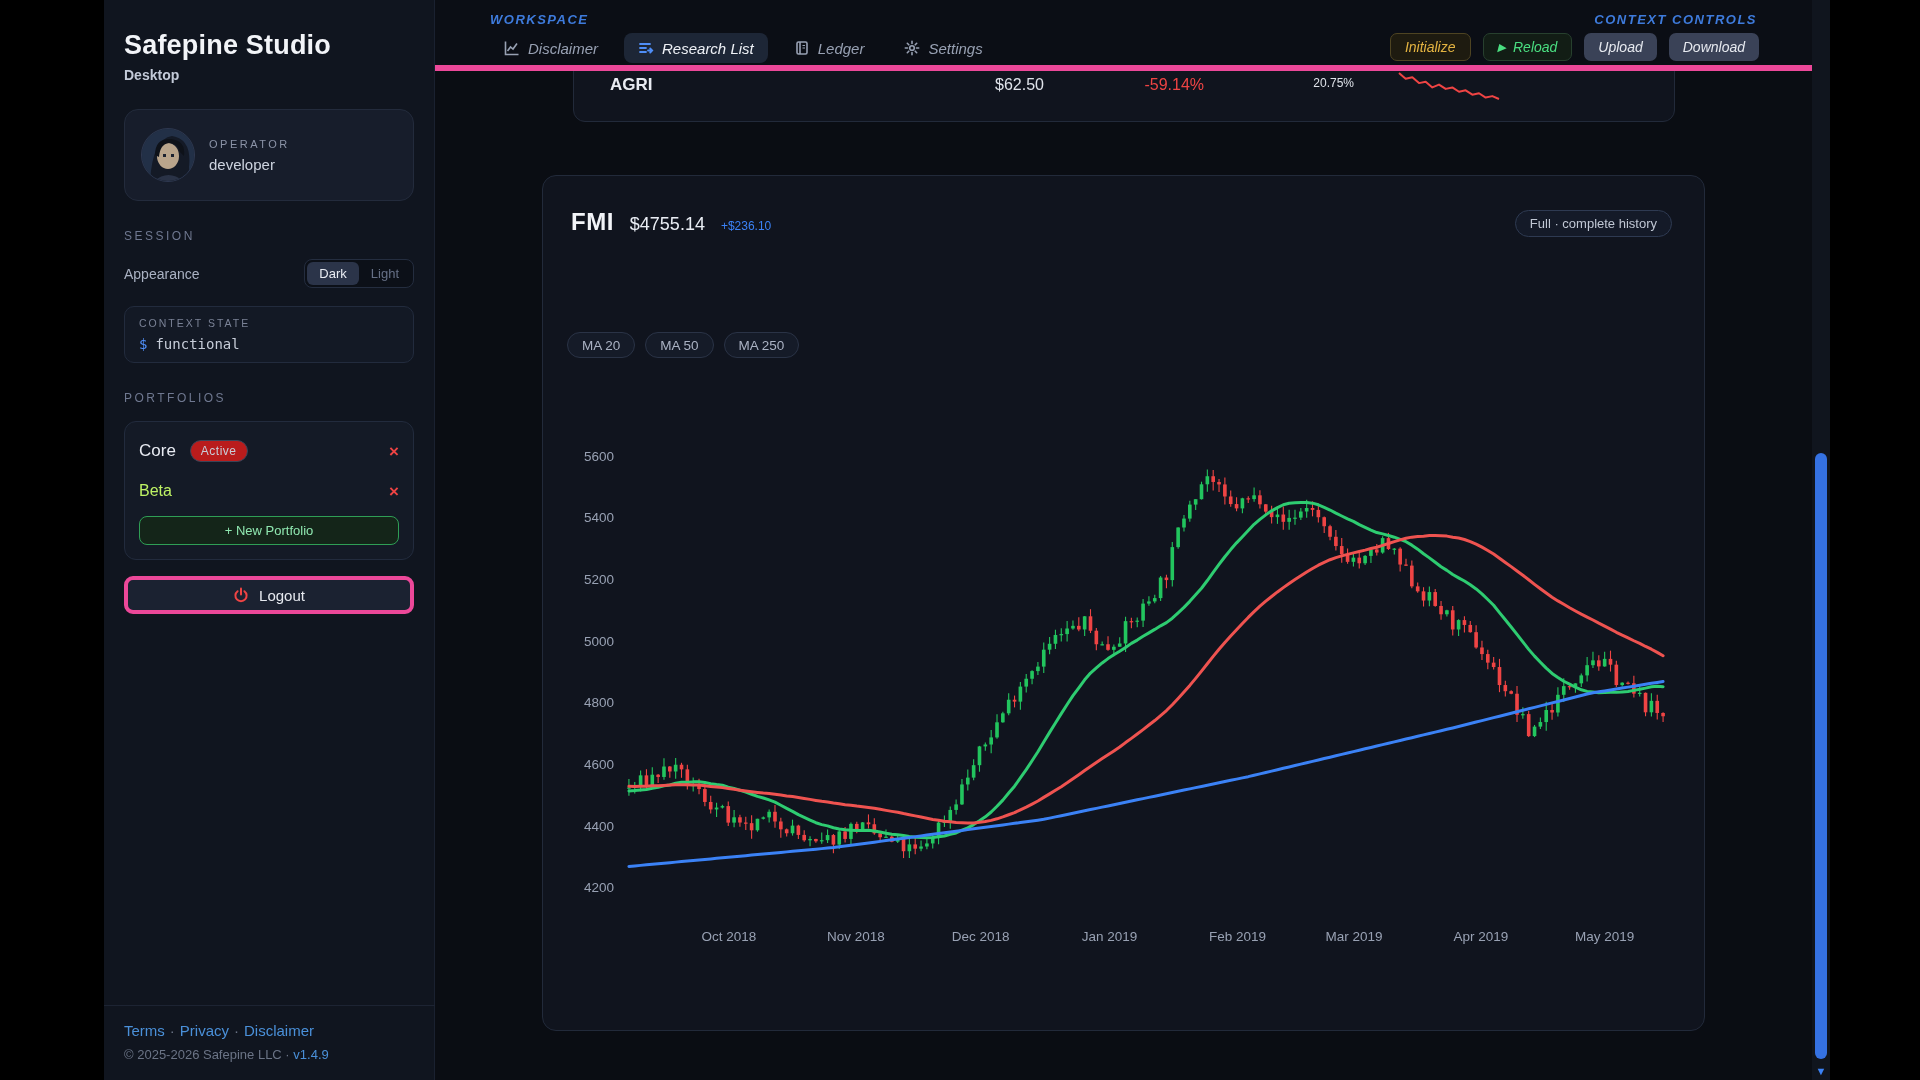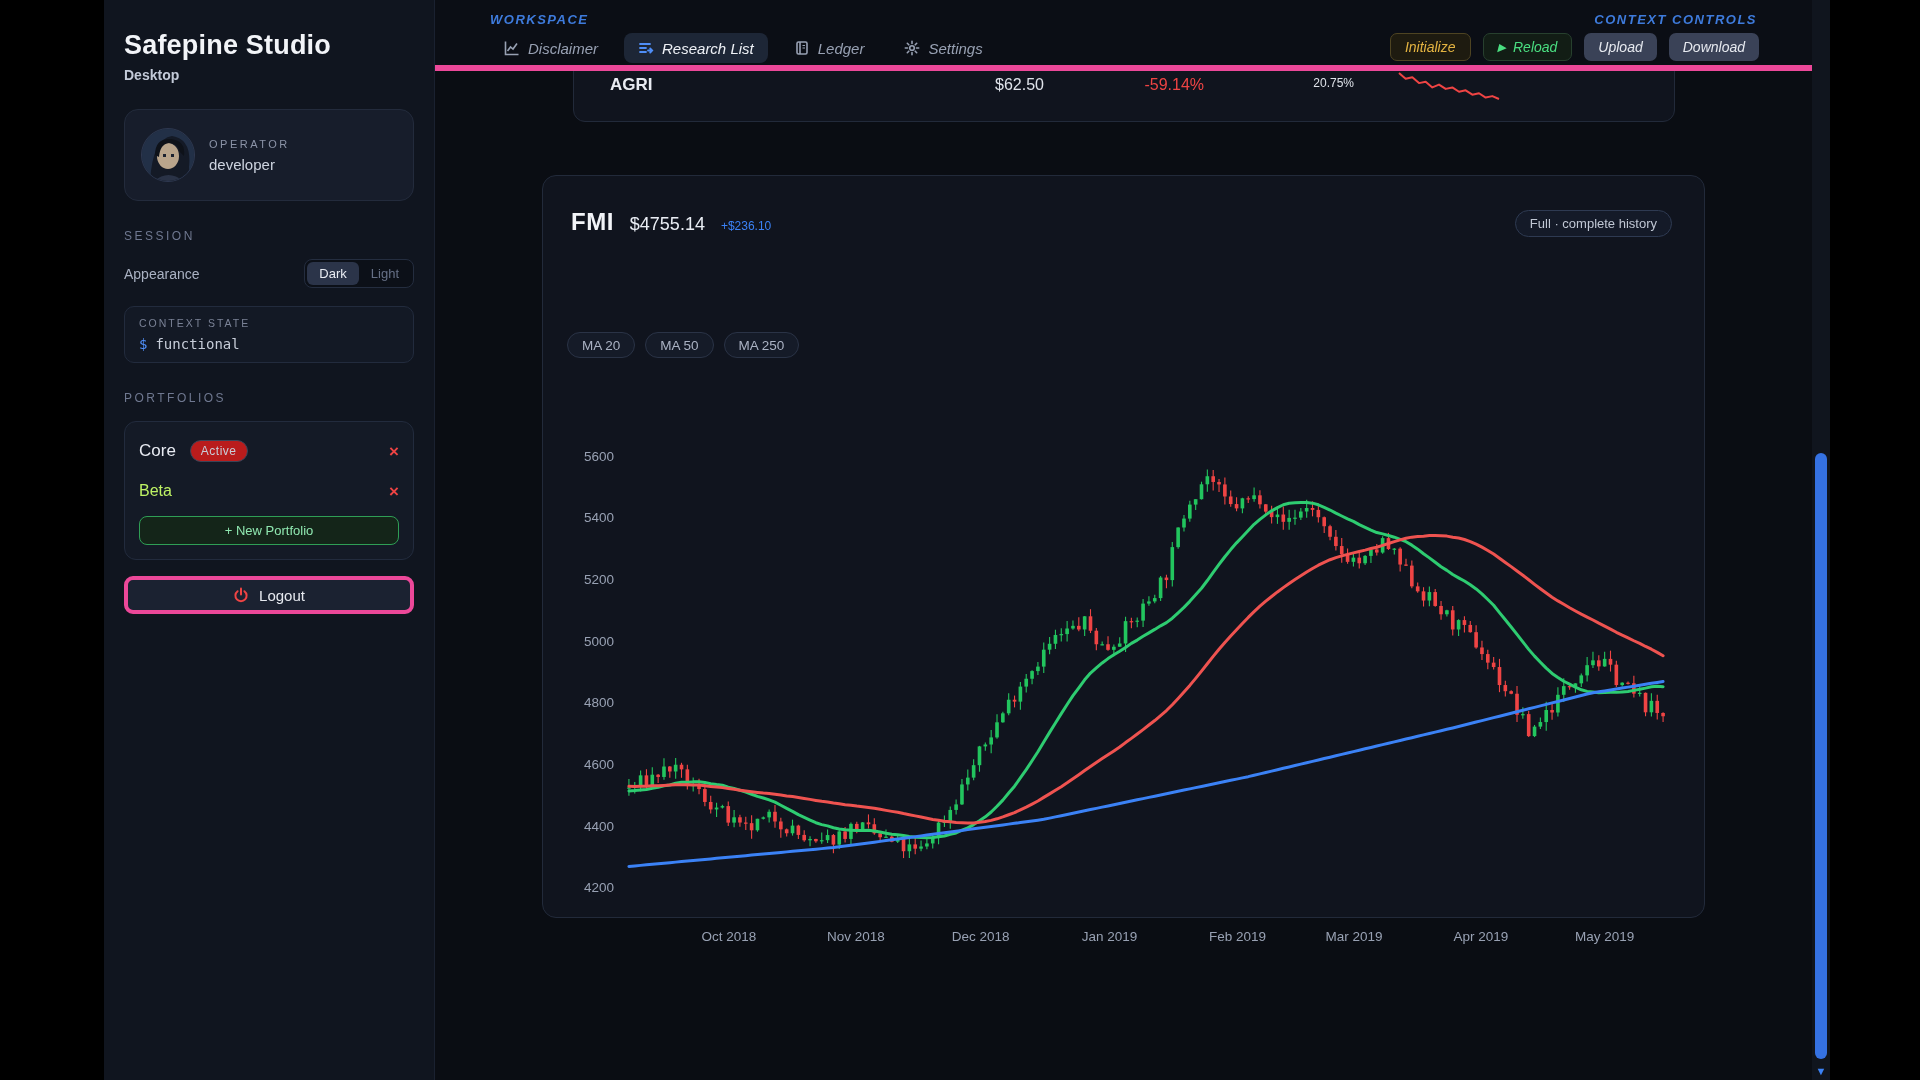--- a/index.html
+++ b/index.html
@@ -76,21 +76,21 @@
   .watch-card { position:absolute; left:138px; top:-180px; width:1102px; height:302px;
                 background:#10141e; border:1px solid #222a3a; border-radius:12px; z-index:1; }
   .watch-row { position:absolute; left:0; right:0; bottom:14px; height:40px; }
   .w-sym { position:absolute; left:36px; top:8px; font-size:17px; font-weight:bold; color:#e8ebf2; }
   .w-price { position:absolute; left:340px; width:130px; top:9px; font-size:16px; color:#dfe3ea; text-align:right; }
   .w-chg { position:absolute; left:515px; width:115px; top:9px; font-size:16px; color:#ef4444; text-align:right; }
   .w-vol { position:absolute; left:678px; width:102px; top:9px; font-size:12px; color:#dfe3ea; text-align:right; }
   .w-spark { position:absolute; left:823px; top:2px; }
 
   
-  .chart-card { position:absolute; left:107px; top:175px; width:1163px; height:743px;
+  .chart-card { position:absolute; left:107px; top:175px; width:1163px; height:856px;
                 background:#10141e; border:1px solid #222a3a; border-radius:14px; z-index:2; }
   .chart-head { position:absolute; left:28px; top:32px; display:flex; align-items:baseline; gap:16px; }
   .c-sym { font-size:24px; font-weight:bold; color:#f2f4f8; letter-spacing:.5px; }
   .c-price { font-size:18px; color:#e9edf4; }
   .c-chg { font-size:12px; color:#3b82f6; }
   .range-pill { position:absolute; right:32px; top:34px; font-size:13px; color:#c0c7d4;
                 border:1px solid #2e3a52; background:#141a28; border-radius:16px; padding:5px 14px; }
   .tb1 { position:absolute; left:24px; top:116px; display:flex; gap:10px; align-items:center; }
   .tb2 { position:absolute; left:24px; top:156px; display:flex; gap:10px; align-items:center; }
   .pill { display:flex; align-items:center; gap:7px; height:28px; padding:0 13px; border-radius:15px;
@@ -171,20 +171,29 @@
     <div class="logout-btn">
       <span style="display:flex;">
         <svg width="16" height="16" viewBox="0 0 16 16">
             <path d="M8 1.5v6" stroke="#ef4444" stroke-width="2" stroke-linecap="round"></path>
             <path d="M4.6 4.2a5.6 5.6 0 1 0 6.8 0" fill="none" stroke="#ef4444" stroke-width="2" stroke-linecap="round"></path>
           </svg>
       </span>
       <span>Logout</span>
     </div>
 
+    <div class="side-footer">
+      <div class="foot-links">
+        <span class="lnk">Terms</span><span class="sep">·</span><span class="lnk">Privacy</span><span class="sep">·</span><span class="lnk">Disclaimer</span>
+      </div>
+      <div class="foot-copy">
+        <span>© 2025-2026 Safepine LLC ·</span>
+        <span class="ver">v1.4.9</span>
+      </div>
+    </div>
   </div>
 
   <div class="main">
 
     <div class="watch-card">
       <div class="watch-row">
         <span class="w-sym">AGRI</span>
         <span class="w-price">$62.50</span>
         <span class="w-chg">-59.14%</span>
         <span class="w-vol">20.75%</span>

